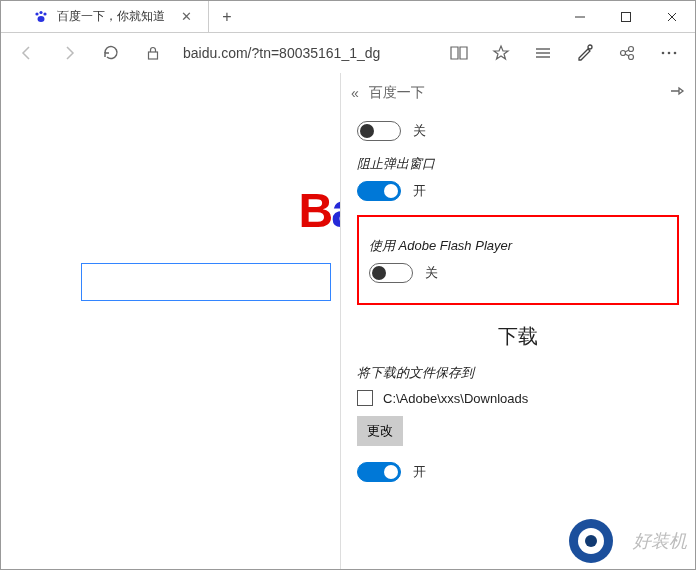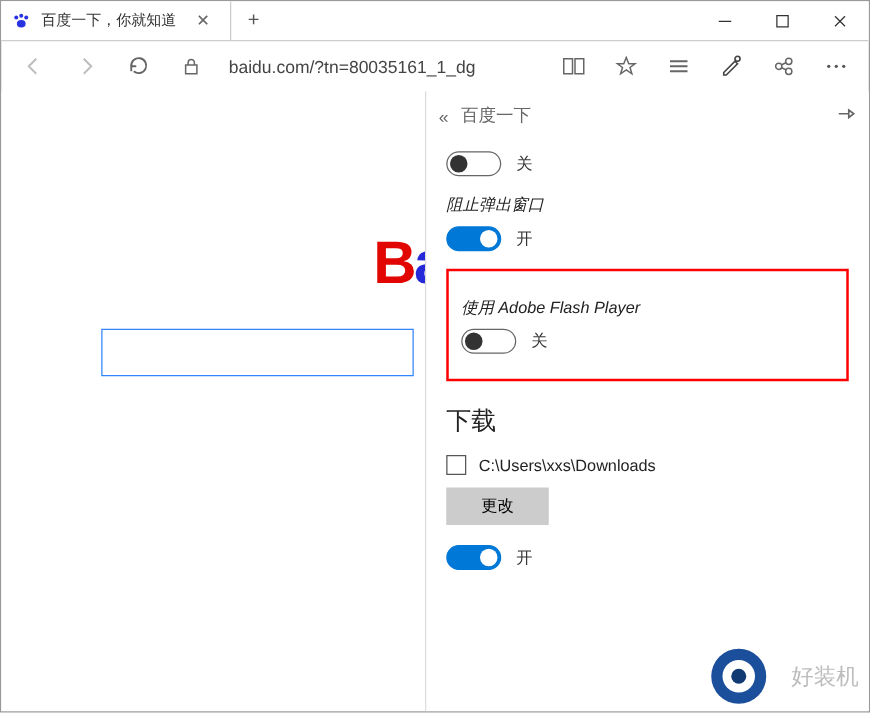--- a/index.html
+++ b/index.html
@@ -1,18 +1,18 @@
 <!DOCTYPE html>
 <html><head>
   <meta charset="utf-8">
   <style>
     * { margin: 0; padding: 0; box-sizing: border-box; font-family: "Microsoft YaHei", "Segoe UI", sans-serif; }
     body { width: 696px; height: 570px; background: #fff; position: relative; overflow: hidden; border: 1px solid #999; }
 
-    .titlebar { height: 32px; background: #fff; display: flex; align-items: stretch; border-bottom: 1px solid #ccc; }
+    .titlebar { height: 32px; background: #fff; display: flex; align-items: stretch; border-bottom: 1px solid #ccc; padding-left: 24px; }
     .tab { display: flex; align-items: center; gap: 8px; padding: 0 16px 0 8px; border-right: 1px solid #ccc; background: #fff; font-size: 12px; max-width: 200px; }
     .tab-icon { width: 16px; height: 16px; display:flex; align-items:center; justify-content:center; }
     .tab-title { color: #333; white-space: nowrap; overflow:hidden; text-overflow:ellipsis; }
     .tab-close { color: #666; font-size: 13px; margin-left: 8px; }
     .new-tab { width: 36px; display:flex; align-items:center; justify-content:center; color:#555; font-size:16px; }
     .win-controls { margin-left:auto; display:flex; }
     .win-btn { width: 46px; display:flex; align-items:center; justify-content:center; color:#333; }
 
     .toolbar { height: 40px; display:flex; align-items:center; padding: 0 6px; gap:2px; }
     .tool-btn { width: 40px; height: 40px; display:flex; align-items:center; justify-content:center; color:#555; }
@@ -37,26 +37,26 @@
     .toggle-row { display:flex; align-items:center; gap:12px; margin-bottom:8px; }
     .toggle { width:44px; height:20px; border-radius:10px; position:relative; }
     .toggle.off { background:#fff; border:1px solid #666; }
     .toggle.off .knob { position:absolute; left:2px; top:2px; width:14px; height:14px; border-radius:50%; background:#333; }
     .toggle.on { background:#0078d7; border:1px solid #0078d7; }
     .toggle.on .knob { position:absolute; right:2px; top:2px; width:14px; height:14px; border-radius:50%; background:#fff; }
     .toggle-text { font-size:13px; color:#333; }
 
     .highlight-box { border:2px solid #ff0000; padding:20px 10px; margin-bottom:18px; }
 
-    .section-heading { font-size:20px; color:#222; margin: 8px 0 14px 0; }
+    .section-heading { font-size:20px; color:#222; margin: 8px 0 14px 0; text-align: center; }
     .path-row { display:flex; align-items:center; gap:10px; font-size:13px; margin-bottom:10px; }
     .path-icon { width:16px; height:16px; border:1.5px solid #555; display:inline-block; }
-    .change-btn { display:inline-block; background:#ccc; padding:6px 28px; font-size:13px; border:none; margin-bottom:16px; }
-
-    .watermark { position:absolute; right:0; bottom:0; display:flex; align-items:center; gap:20px; padding:6px 8px; }
+    .change-btn { display:inline-block; background:#ccc; padding:6px 10px; font-size:13px; border:none; margin-bottom:16px; }
+
+    .watermark { position:absolute; right:0; bottom:0; display:flex; align-items:center; gap:20px; padding:6px 8px;font-style:italic; }
     .wm-eye { width:44px; height:44px; border-radius:50%; background:#1b4f9c; display:flex; align-items:center; justify-content:center; }
     .wm-eye-inner { width:26px; height:26px; border-radius:50%; background:#fff; display:flex; align-items:center; justify-content:center; }
     .wm-eye-pupil { width:12px; height:12px; border-radius:50%; background:#113a72; }
     .wm-text { font-size:18px; color:#bdbdbd; font-weight:500; }
   </style>
 </head>
 <body>
 
 <div class="titlebar">
   <div class="tab">
@@ -204,23 +204,24 @@
       <div class="toggle-row" style="margin-bottom:0;">
         <div class="toggle off">
             <div class="knob"></div>
           </div>
         <span class="toggle-text">关</span>
       </div>
     </div>
 
     <div class="section-heading">下载</div>
 
+    <div class="setting-label">将下载的文件保存到</div>
     <div class="path-row">
       <span class="path-icon"></span>
-      <span>C:\Users\xxs\Downloads</span>
+      <span>C:\Adobe\xxs\Downloads</span>
     </div>
     <button class="change-btn">更改</button>
 
     <div class="setting-group">
       <div class="toggle-row">
         <div class="toggle on">
             <div class="knob"></div>
           </div>
         <span class="toggle-text">开</span>
       </div>

